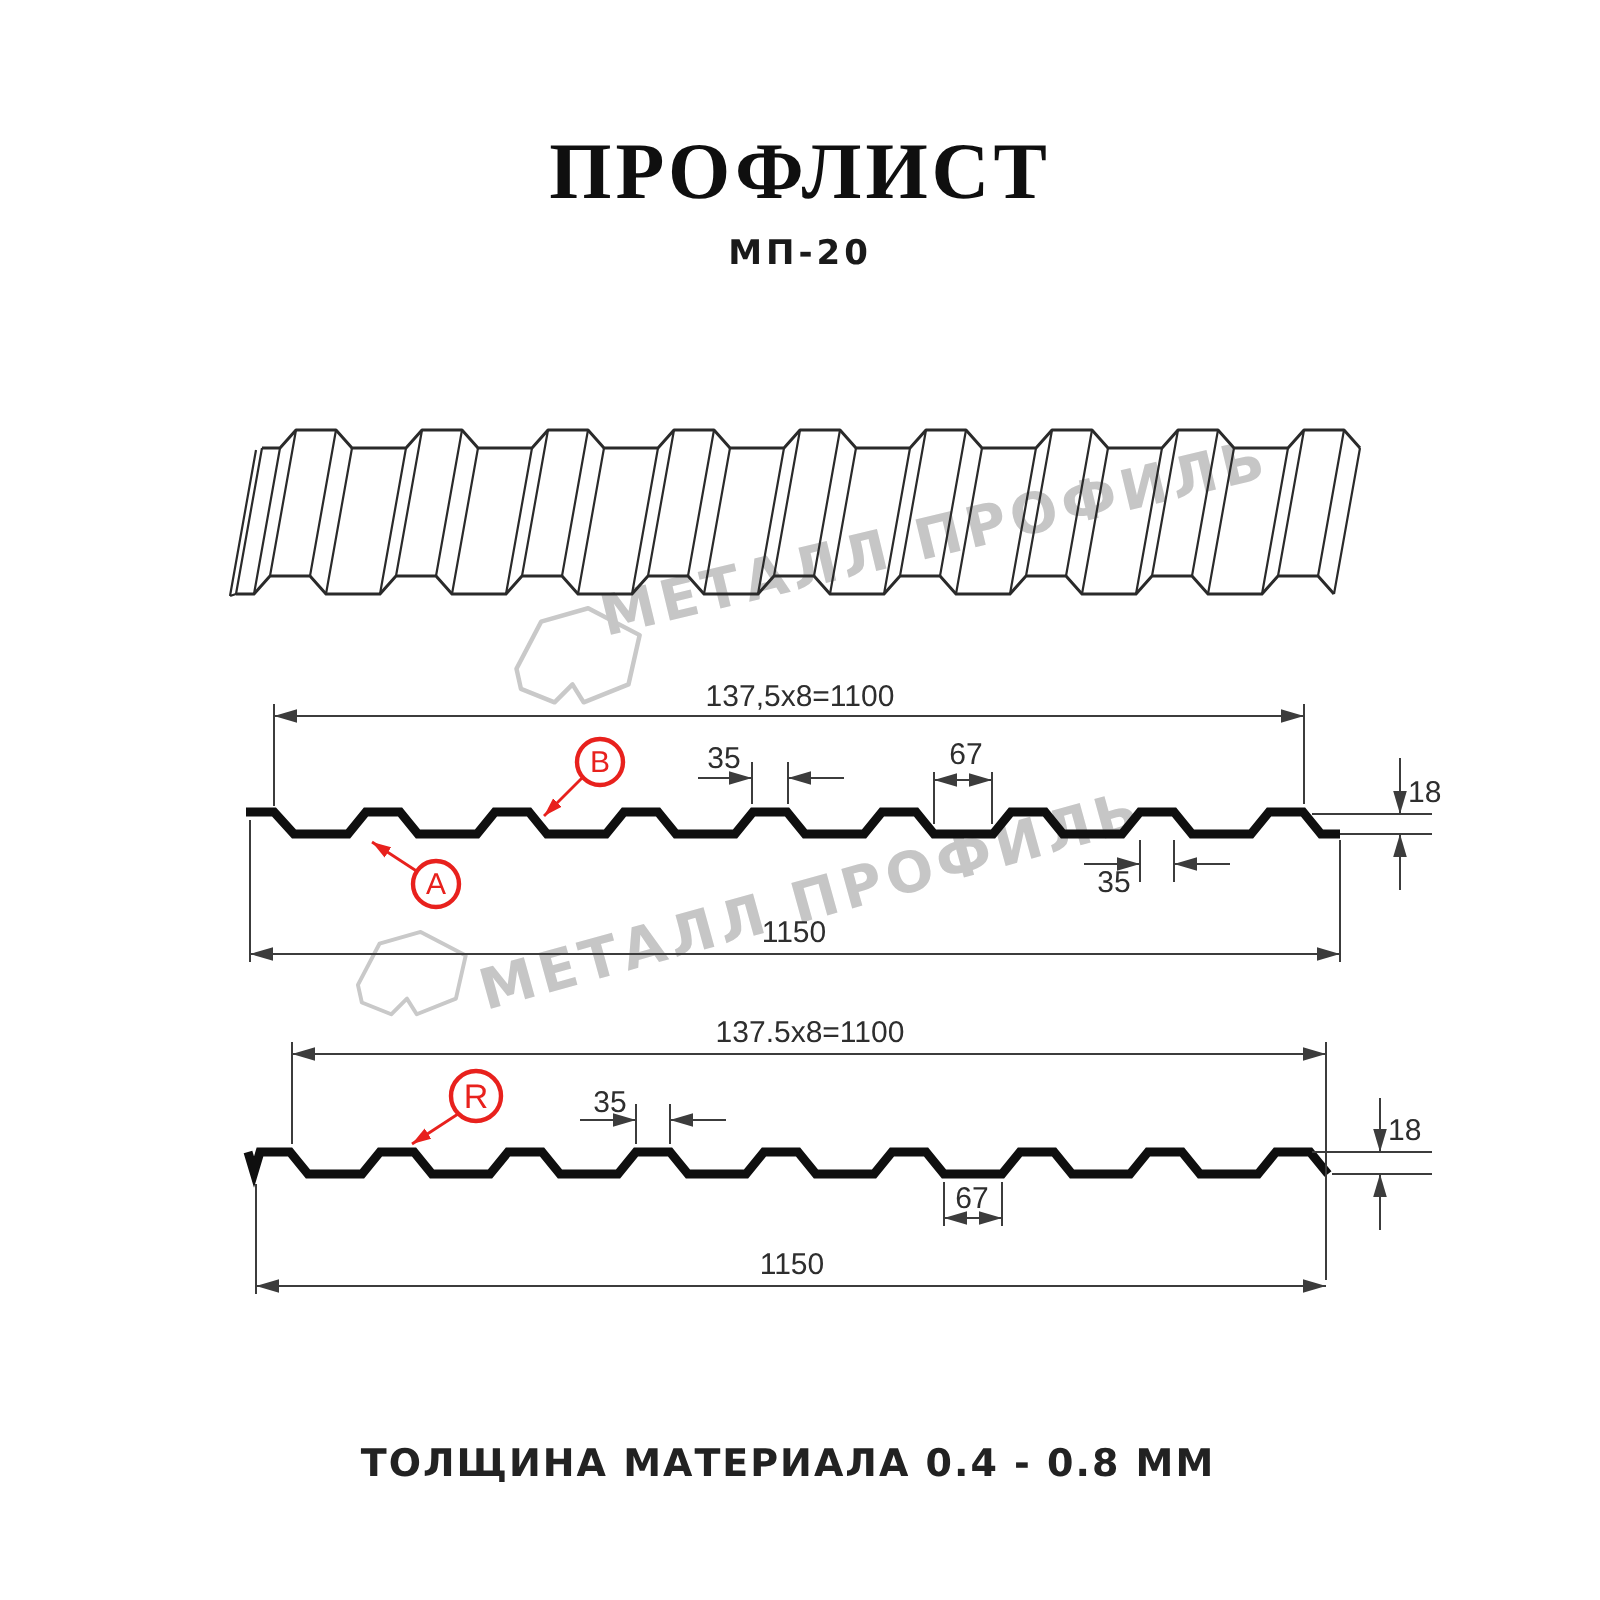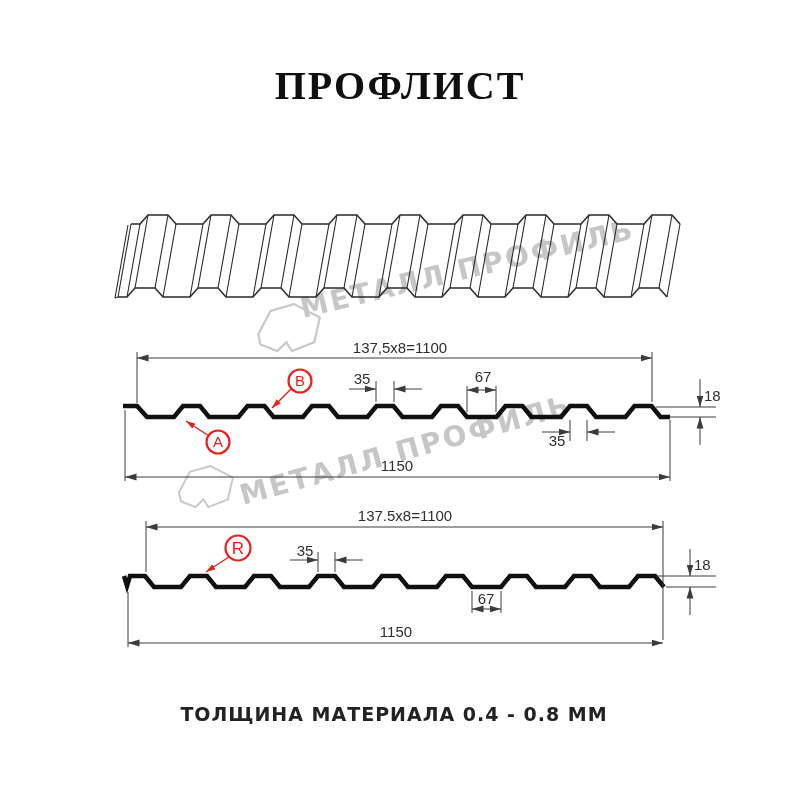--- a/index.html
+++ b/index.html
@@ -4,21 +4,21 @@
 <style>
   html,body{margin:0;padding:0;background:#fff;}
   .page{position:relative;width:800px;height:800px;background:#ffffff;overflow:hidden;
         font-family:"Liberation Sans",sans-serif;}
   .title{position:absolute;left:0;top:62px;width:800px;text-align:center;
          font-family:Liberation Serif, serif;font-weight:800;font-size:40px;
          letter-spacing:2px;color:#0f0f0f;}
   .subtitle{position:absolute;left:0;top:117px;width:800px;text-align:center;
             font-family:"DejaVu Sans",sans-serif;font-weight:600;font-size:17px;
             letter-spacing:2px;color:#1a1a1a;}
-  .footer{position:absolute;left:0;top:703px;width:788px;text-align:center;
+  .footer{position:absolute;left:0;top:721px;width:788px;text-align:center;
           font-family:"DejaVu Sans",sans-serif;font-weight:600;font-size:19px;
           letter-spacing:1px;color:#222;}
   svg{position:absolute;left:0;top:0;}
   .dimline{stroke:#3c3c3c;stroke-width:1;fill:none;}
   .dimtext{font-family:"Liberation Sans",sans-serif;font-size:15px;fill:#2e2e2e;}
   .profile{stroke:#0f0f0f;stroke-width:4.5;fill:none;stroke-linejoin:miter;}
   .sheet3d{stroke:#2a2a2a;stroke-width:1.5;fill:none;stroke-linejoin:round;}
   .sheet3d-thin{stroke:#2a2a2a;stroke-width:1.1;fill:none;}
   .wmtext{font-family:"DejaVu Sans",sans-serif;font-weight:bold;font-size:28px;
           letter-spacing:2.5px;fill:#c6c6c6;}
@@ -27,20 +27,21 @@
   .redcircle{stroke:#e8211d;stroke-width:2.2;fill:#fff;}
   .redletter{font-family:"Liberation Sans",sans-serif;font-size:15px;fill:#e8211d;
              text-anchor:middle;}
 </style>
 </head>
 <body>
 
 <div class="page">
 
   <div class="title">ПРОФЛИСТ</div>
+  <div class="subtitle">МП-20</div>
 
   <svg width="800" height="800" viewBox="0 0 800 800">
     <defs>
       <marker id="dimArrow" viewBox="0 0 12 8" refX="11.5" refY="4" markerWidth="12" markerHeight="8" orient="auto-start-reverse" markerUnits="userSpaceOnUse">
         <path d="M11.5,4 L0,0.6 L0,7.4 Z" fill="#3c3c3c"></path>
       </marker>
       <marker id="redArrow" viewBox="0 0 10 7" refX="9.5" refY="3.5" markerWidth="10" markerHeight="7" orient="auto" markerUnits="userSpaceOnUse">
         <path d="M9.5,3.5 L0,0.5 L0,6.5 Z" fill="#e8211d"></path>
       </marker>
     </defs>

